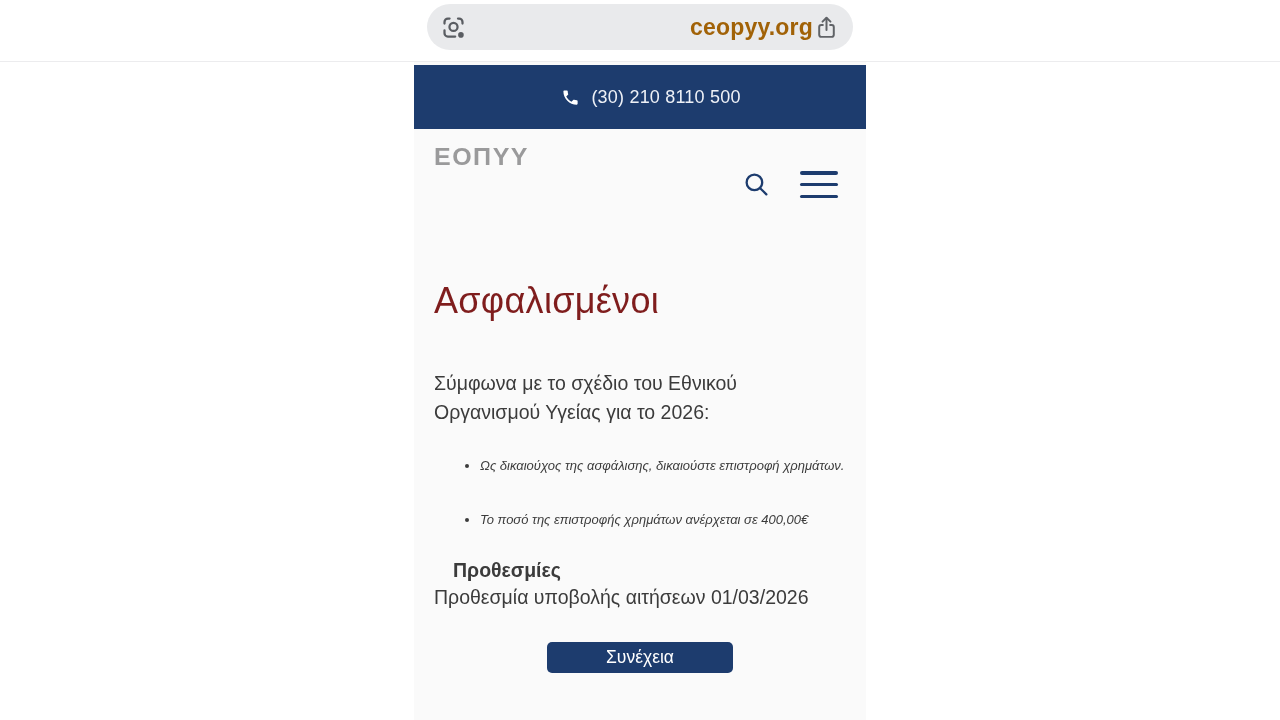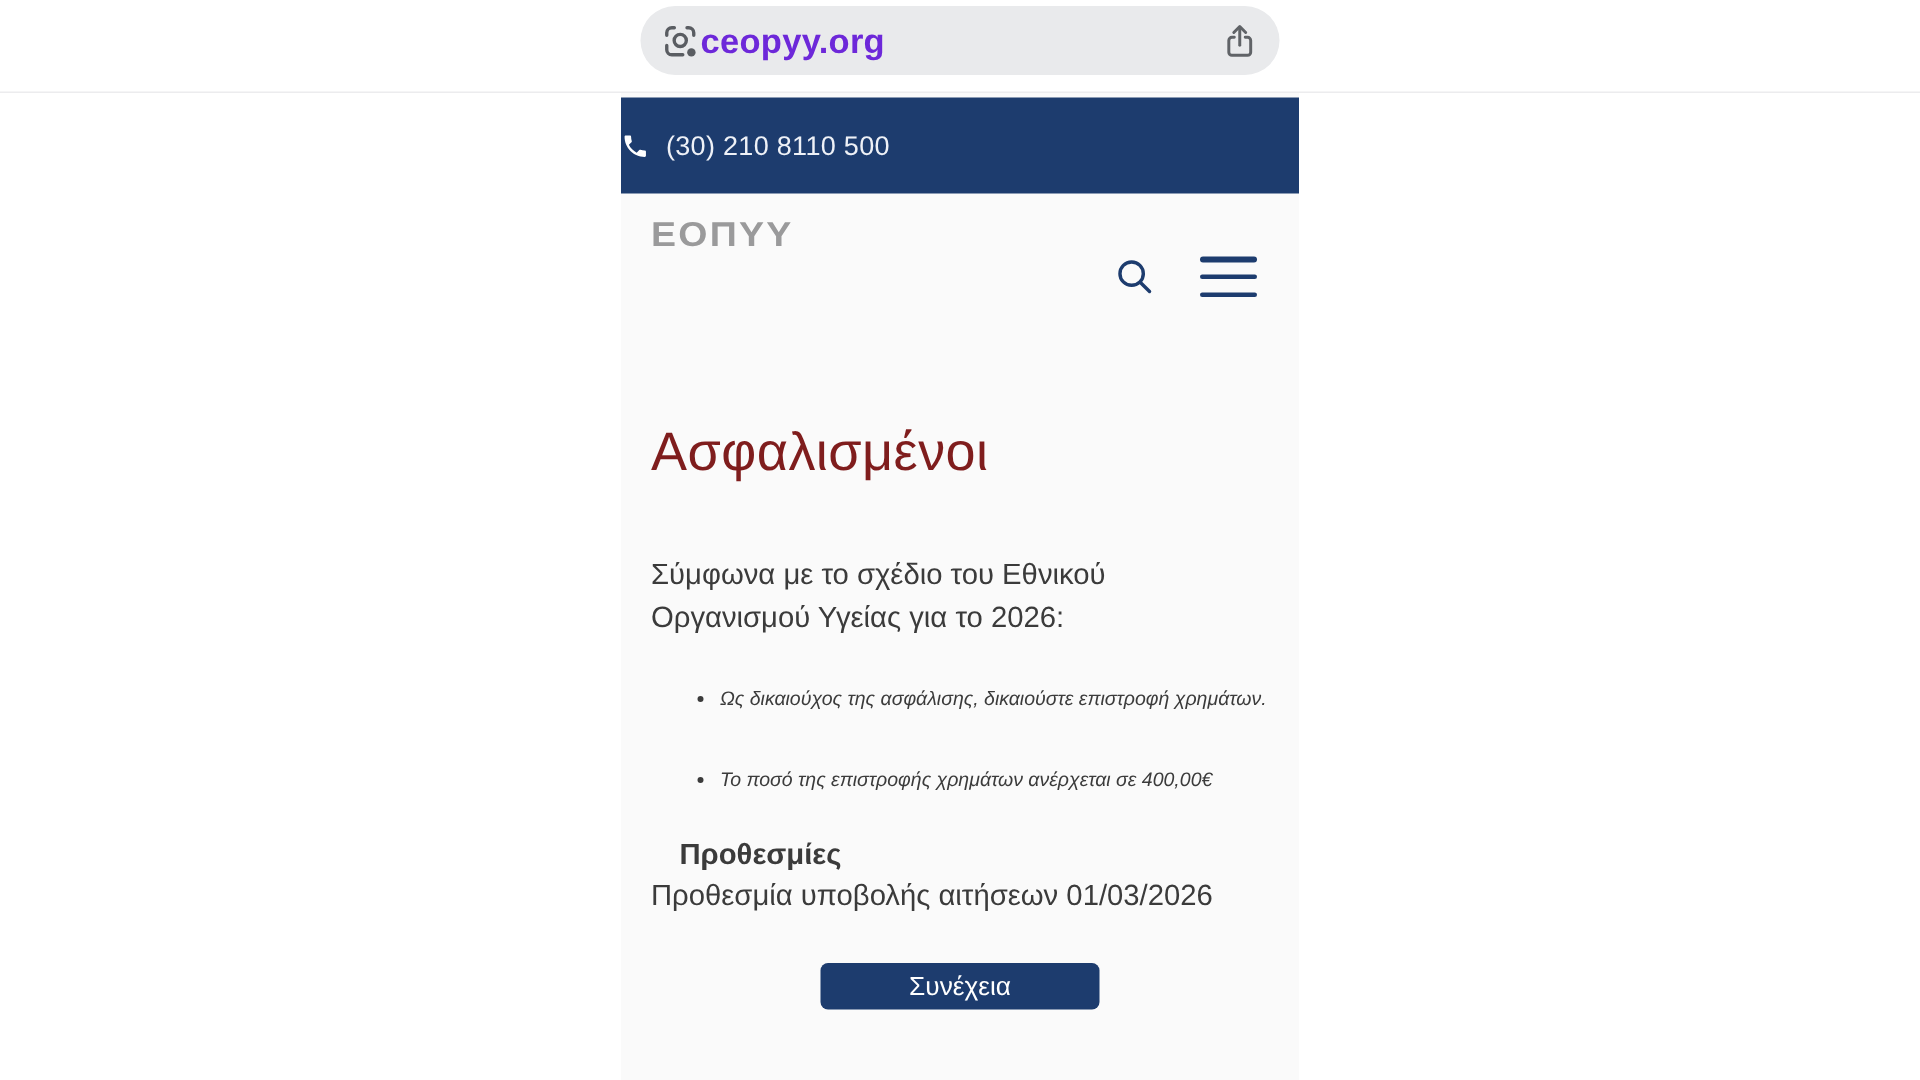--- a/index.html
+++ b/index.html
@@ -11,33 +11,33 @@
     width: 1280px; height: 62px; background: #ffffff;
     border-bottom: 1px solid #ececee;
     display: flex; justify-content: center; align-items: flex-start;
   }
   .url-pill {
     margin-top: 4px; width: 426px; height: 46px; background: #e9eaec;
     border-radius: 23px; display: flex; align-items: center;
     padding: 0 13px;
   }
   .url-text {
-    flex: 1; text-align: left; font-size: 23px; font-weight: 700;
-    color: #6d28d9; letter-spacing: 0.2px;
+    flex: 1; text-align: right; font-size: 23px; font-weight: 700;
+    color: #a16207; letter-spacing: 0.2px;
   }
   .pill-icon { width: 27px; height: 27px; display: flex; align-items: center; justify-content: center; }
 
   
   .site-column {
     position: absolute; left: 414px; top: 62px; width: 452px; height: 658px;
     background: #fafafa;
   }
   .phone-bar {
     margin-top: 3px; height: 64px; background: #1d3c6e;
-    display: flex; align-items: center; gap: 11px;
+    display: flex; align-items: center; padding-left: 22px; gap: 11px; justify-content: center;
   }
   .phone-number { color: #eef1f7; font-size: 18px; letter-spacing: 0.2px; }
 
   
   .site-header { position: relative; height: 118px; }
   .logo { position: absolute; left: 20px; top: 14px; width: 84px;
     display: flex; flex-direction: row; align-items: stretch; }
   .logo-band {
     height: 10px; background: #4a7ab5; color: #ffffff; overflow: hidden;
     font-size: 4.5px; line-height: 10px; text-align: center; white-space: nowrap;

